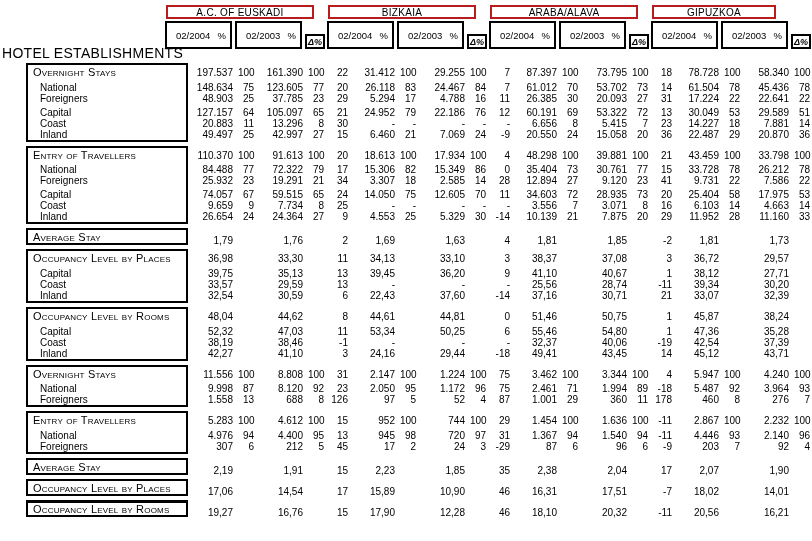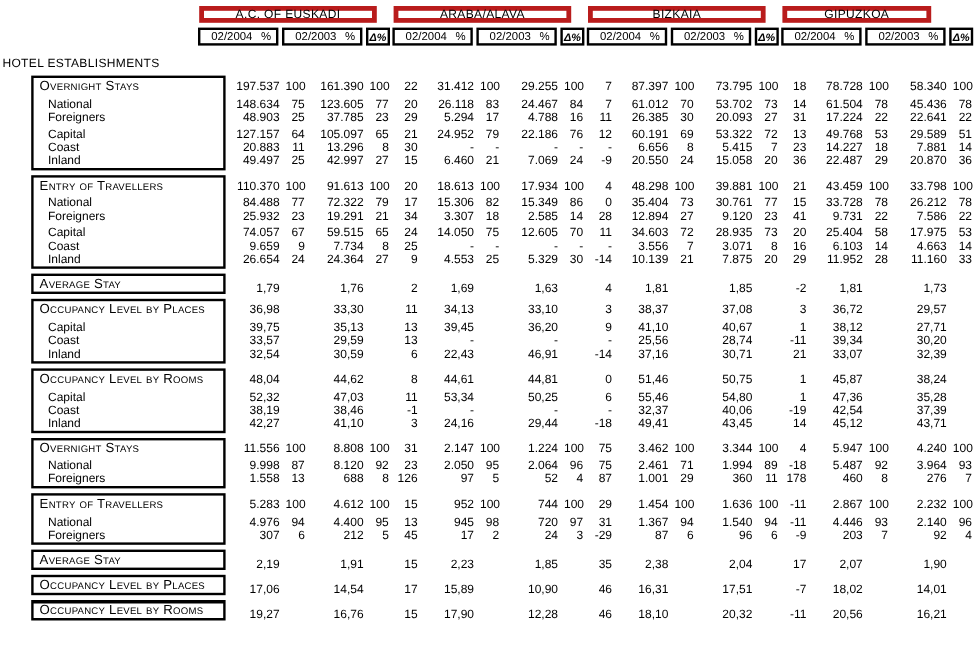--- a/index.html
+++ b/index.html
@@ -17,40 +17,40 @@
   }
   .num{
     text-align:right;font-size:10px;line-height:11px;
     padding-right:5px;white-space:nowrap;
   }
   .num.delta{padding-right:2px;}
   .num.pct{padding-right:4px;}
   
   .hdr1{height:16px;margin-bottom:2px;}
   .region-box{
-    grid-column:span 5;border:4px solid #b91c1c;margin:0 12px 0 2px;
+    grid-column:span 5;border:2px solid #b91c1c;margin:0 12px 0 2px;
     display:flex;align-items:center;justify-content:center;
     font-size:10px;letter-spacing:.3px;height:14px;box-sizing:border-box;
   }
   .region-box.last{margin-right:36px;}
   .hdr2{height:17px;margin-bottom:9px;}
   .hbox{
     grid-column:span 2;border:2px solid #000;margin:0 2px 0 1px;
     display:flex;align-items:center;justify-content:space-between;
-    font-size:9.5px;height:15px;box-sizing:border-box;padding:0 3px 0 9px;
+    font-size:9.5px;height:28px;box-sizing:border-box;padding:0 3px 0 9px;
   }
   .hbox .pcthead{padding-right:1px;}
   .dbox{
     grid-column:span 1;border:2px solid #000;margin:0 1px;
     display:flex;align-items:center;justify-content:center;
     font-size:9px;font-weight:bold;font-style:italic;height:15px;box-sizing:border-box;
   }
   
   .group-title{
-    font-size:10px;letter-spacing:.3px;padding:1px 0 4px 2px;line-height:11px;
+    font-size:14px;letter-spacing:.3px;padding:1px 0 4px 2px;line-height:11px;
   }
   
   .section{position:relative;margin-bottom:4px;padding:2px 0;margin-left:24px;}
   .label-frame{
     position:absolute;left:2px;top:0;bottom:0;width:162px;
     border:2px solid #000;box-sizing:border-box;pointer-events:none;
   }
   .section.thick-top .label-frame{border-top-width:3px;}
   .sec-label{
     font-variant:small-caps;font-size:11px;line-height:12px;
@@ -64,22 +64,22 @@
   .section.single .num{position:relative;top:3px;}
 </style>
 </head>
 <body>
 
 <div id="sheet">
 
   <div class="row hdr1">
     <div></div>
     <div class="region-box">A.C. OF EUSKADI</div>
+    <div class="region-box">BIZKAIA</div>
     <div class="region-box">ARABA/ALAVA</div>
-    <div class="region-box">BIZKAIA</div>
     <div class="region-box last">GIPUZKOA</div>
   </div>
 
   <div class="row hdr2">
     <div></div>
 
     <div class="hbox">
       <span>02/2004</span>
       <span class="pcthead">%</span>
     </div>
@@ -205,21 +205,21 @@
           <span class="num">24.952</span>
           <span class="num pct">79</span>
           <span class="num">22.186</span>
           <span class="num pct">76</span>
           <span class="num delta">12</span>
           <span class="num">60.191</span>
           <span class="num pct">69</span>
           <span class="num">53.322</span>
           <span class="num pct">72</span>
           <span class="num delta">13</span>
-          <span class="num">49.768</span>
+          <span class="num">30.049</span>
           <span class="num pct">53</span>
           <span class="num">29.589</span>
           <span class="num pct">51</span>
           <span class="num delta">42</span>
         </div>
         <div class="row srow">
           <div class="sub-label">Coast</div>
           <span class="num">20.883</span>
           <span class="num pct">11</span>
           <span class="num">13.296</span>
@@ -508,21 +508,21 @@
         </div>
         <div class="row srow">
           <div class="sub-label">Inland</div>
           <span class="num">32,54</span>
           <span class="num pct"></span>
           <span class="num">30,59</span>
           <span class="num pct"></span>
           <span class="num delta">6</span>
           <span class="num">22,43</span>
           <span class="num pct"></span>
-          <span class="num">46,91</span>
+          <span class="num">37,60</span>
           <span class="num pct"></span>
           <span class="num delta">-14</span>
           <span class="num">37,16</span>
           <span class="num pct"></span>
           <span class="num">30,71</span>
           <span class="num pct"></span>
           <span class="num delta">21</span>
           <span class="num">33,07</span>
           <span class="num pct"></span>
           <span class="num">32,39</span>
@@ -654,21 +654,21 @@
         <div class="spacer small"></div>
         <div class="row srow">
           <div class="sub-label">National</div>
           <span class="num">9.998</span>
           <span class="num pct">87</span>
           <span class="num">8.120</span>
           <span class="num pct">92</span>
           <span class="num delta">23</span>
           <span class="num">2.050</span>
           <span class="num pct">95</span>
-          <span class="num">2.064</span>
+          <span class="num">1.172</span>
           <span class="num pct">96</span>
           <span class="num delta">75</span>
           <span class="num">2.461</span>
           <span class="num pct">71</span>
           <span class="num">1.994</span>
           <span class="num pct">89</span>
           <span class="num delta">-18</span>
           <span class="num">5.487</span>
           <span class="num pct">92</span>
           <span class="num">3.964</span>

